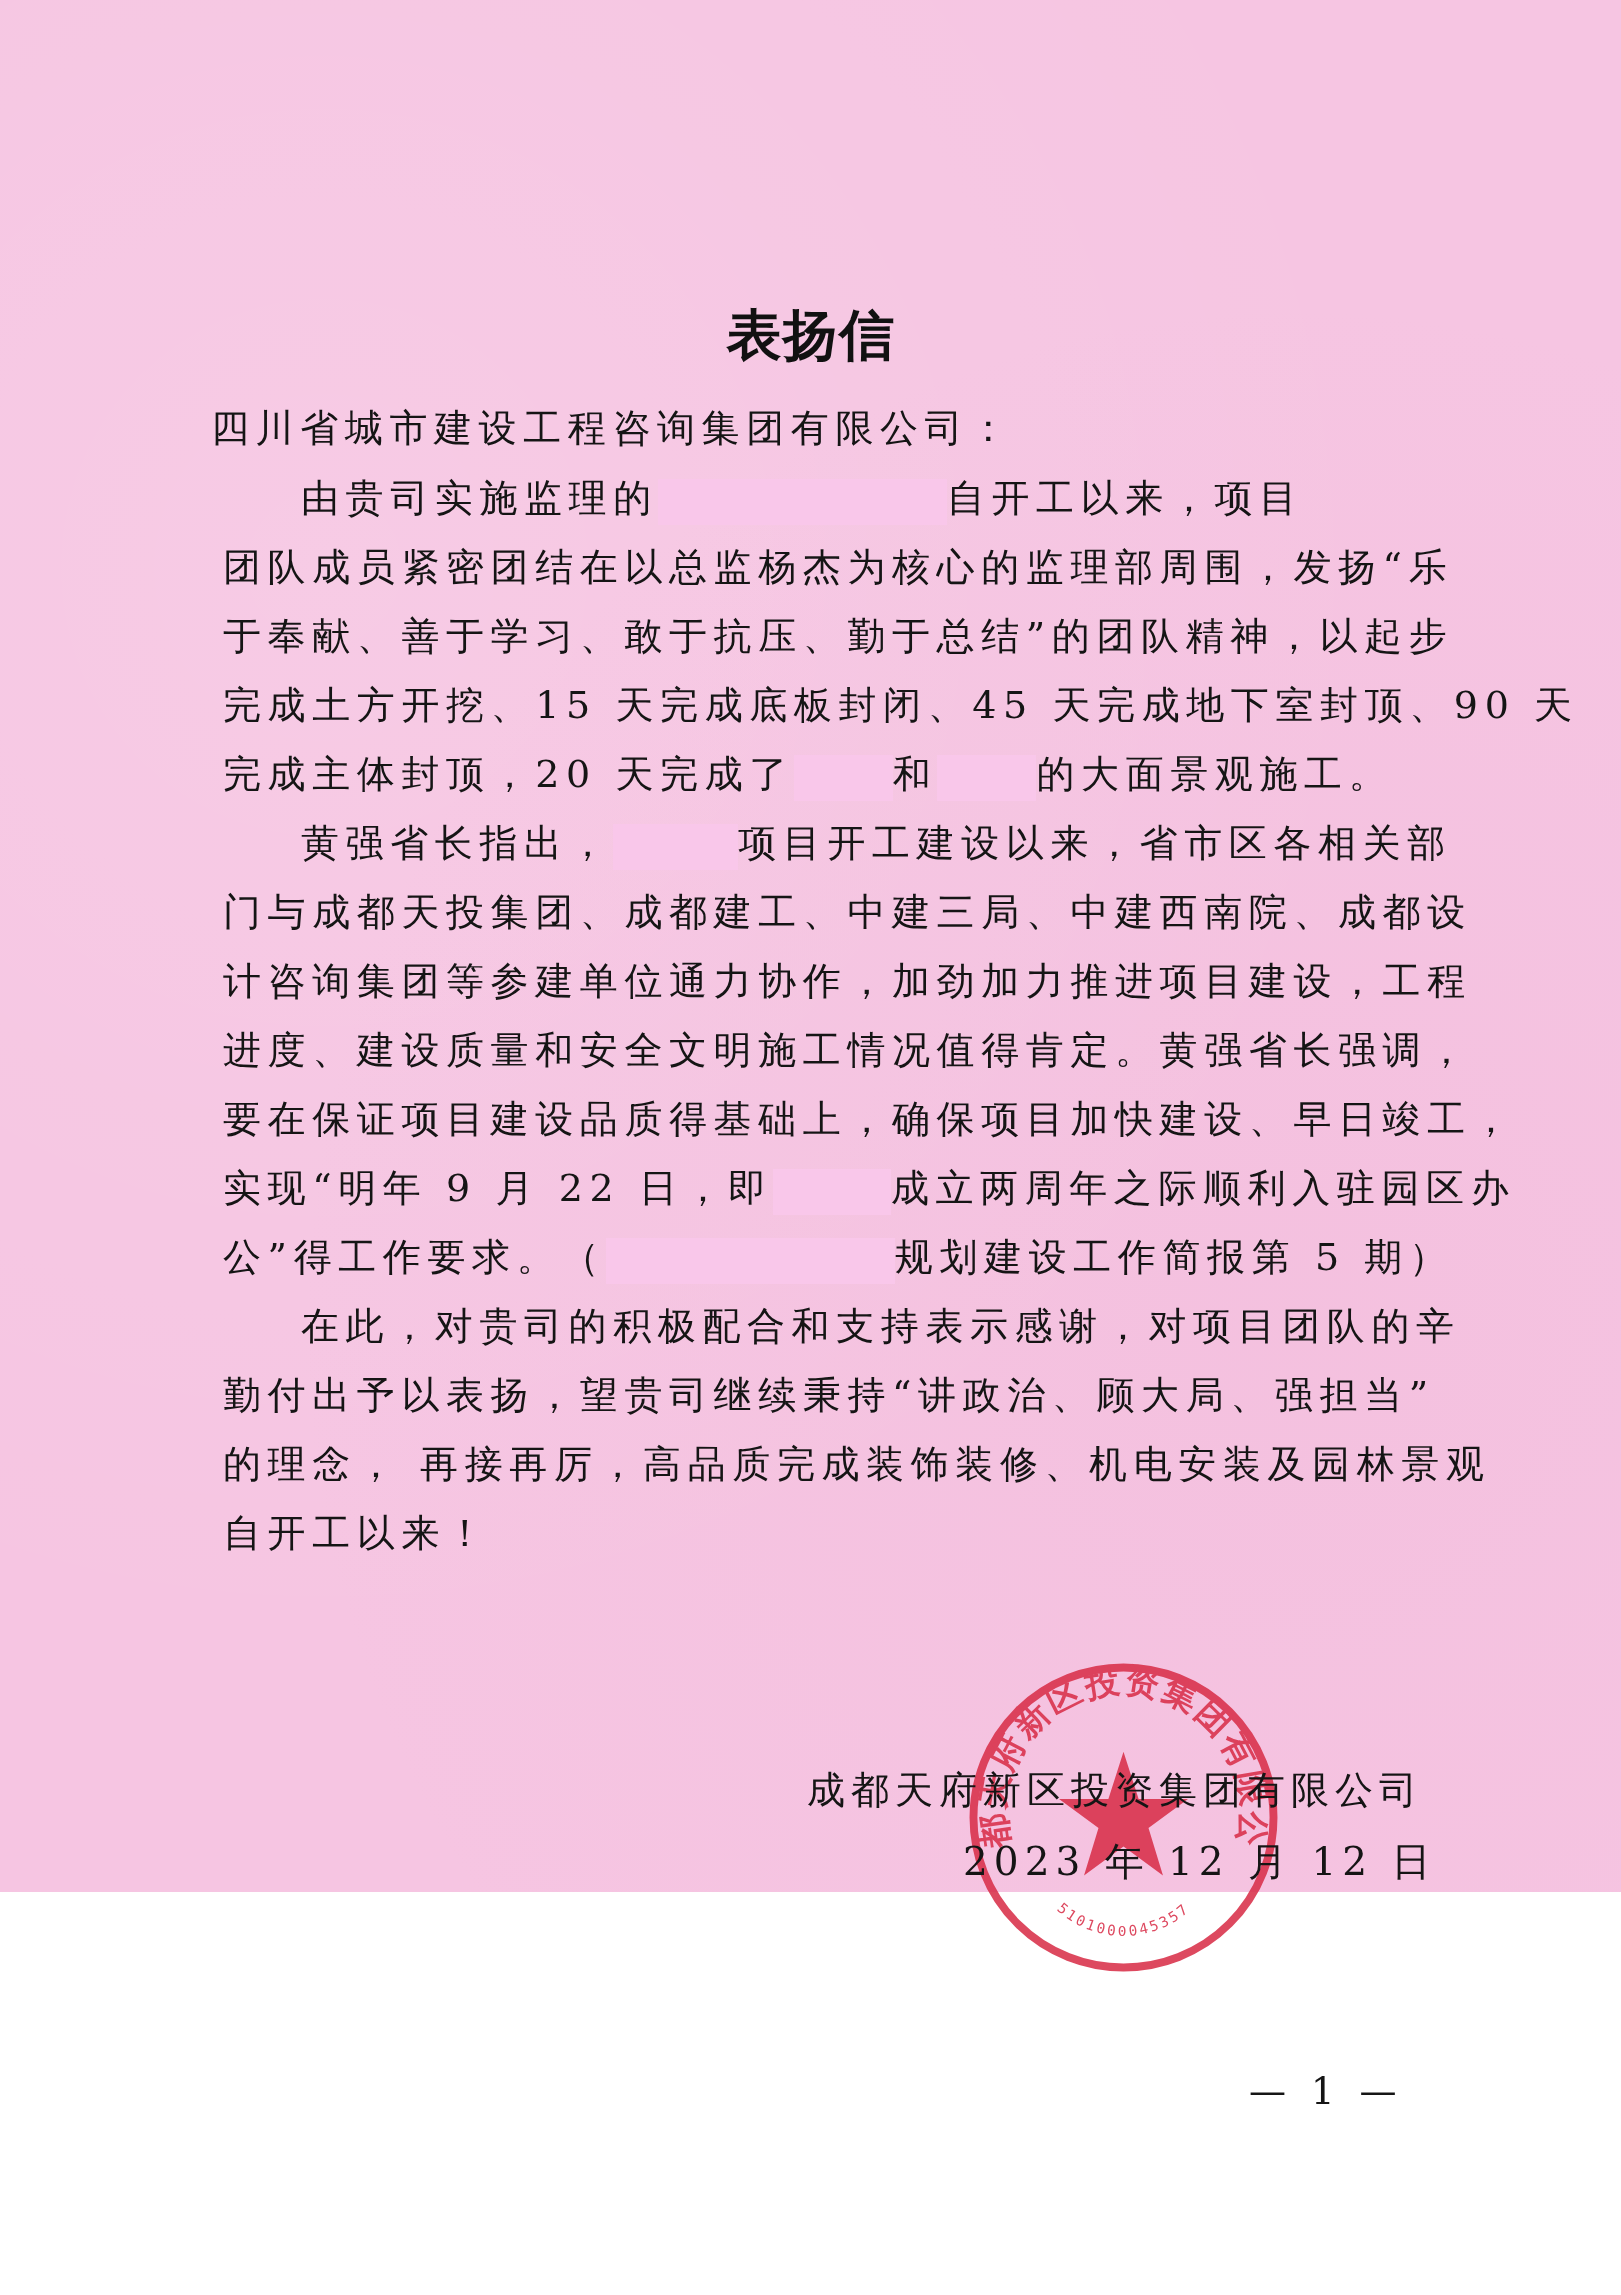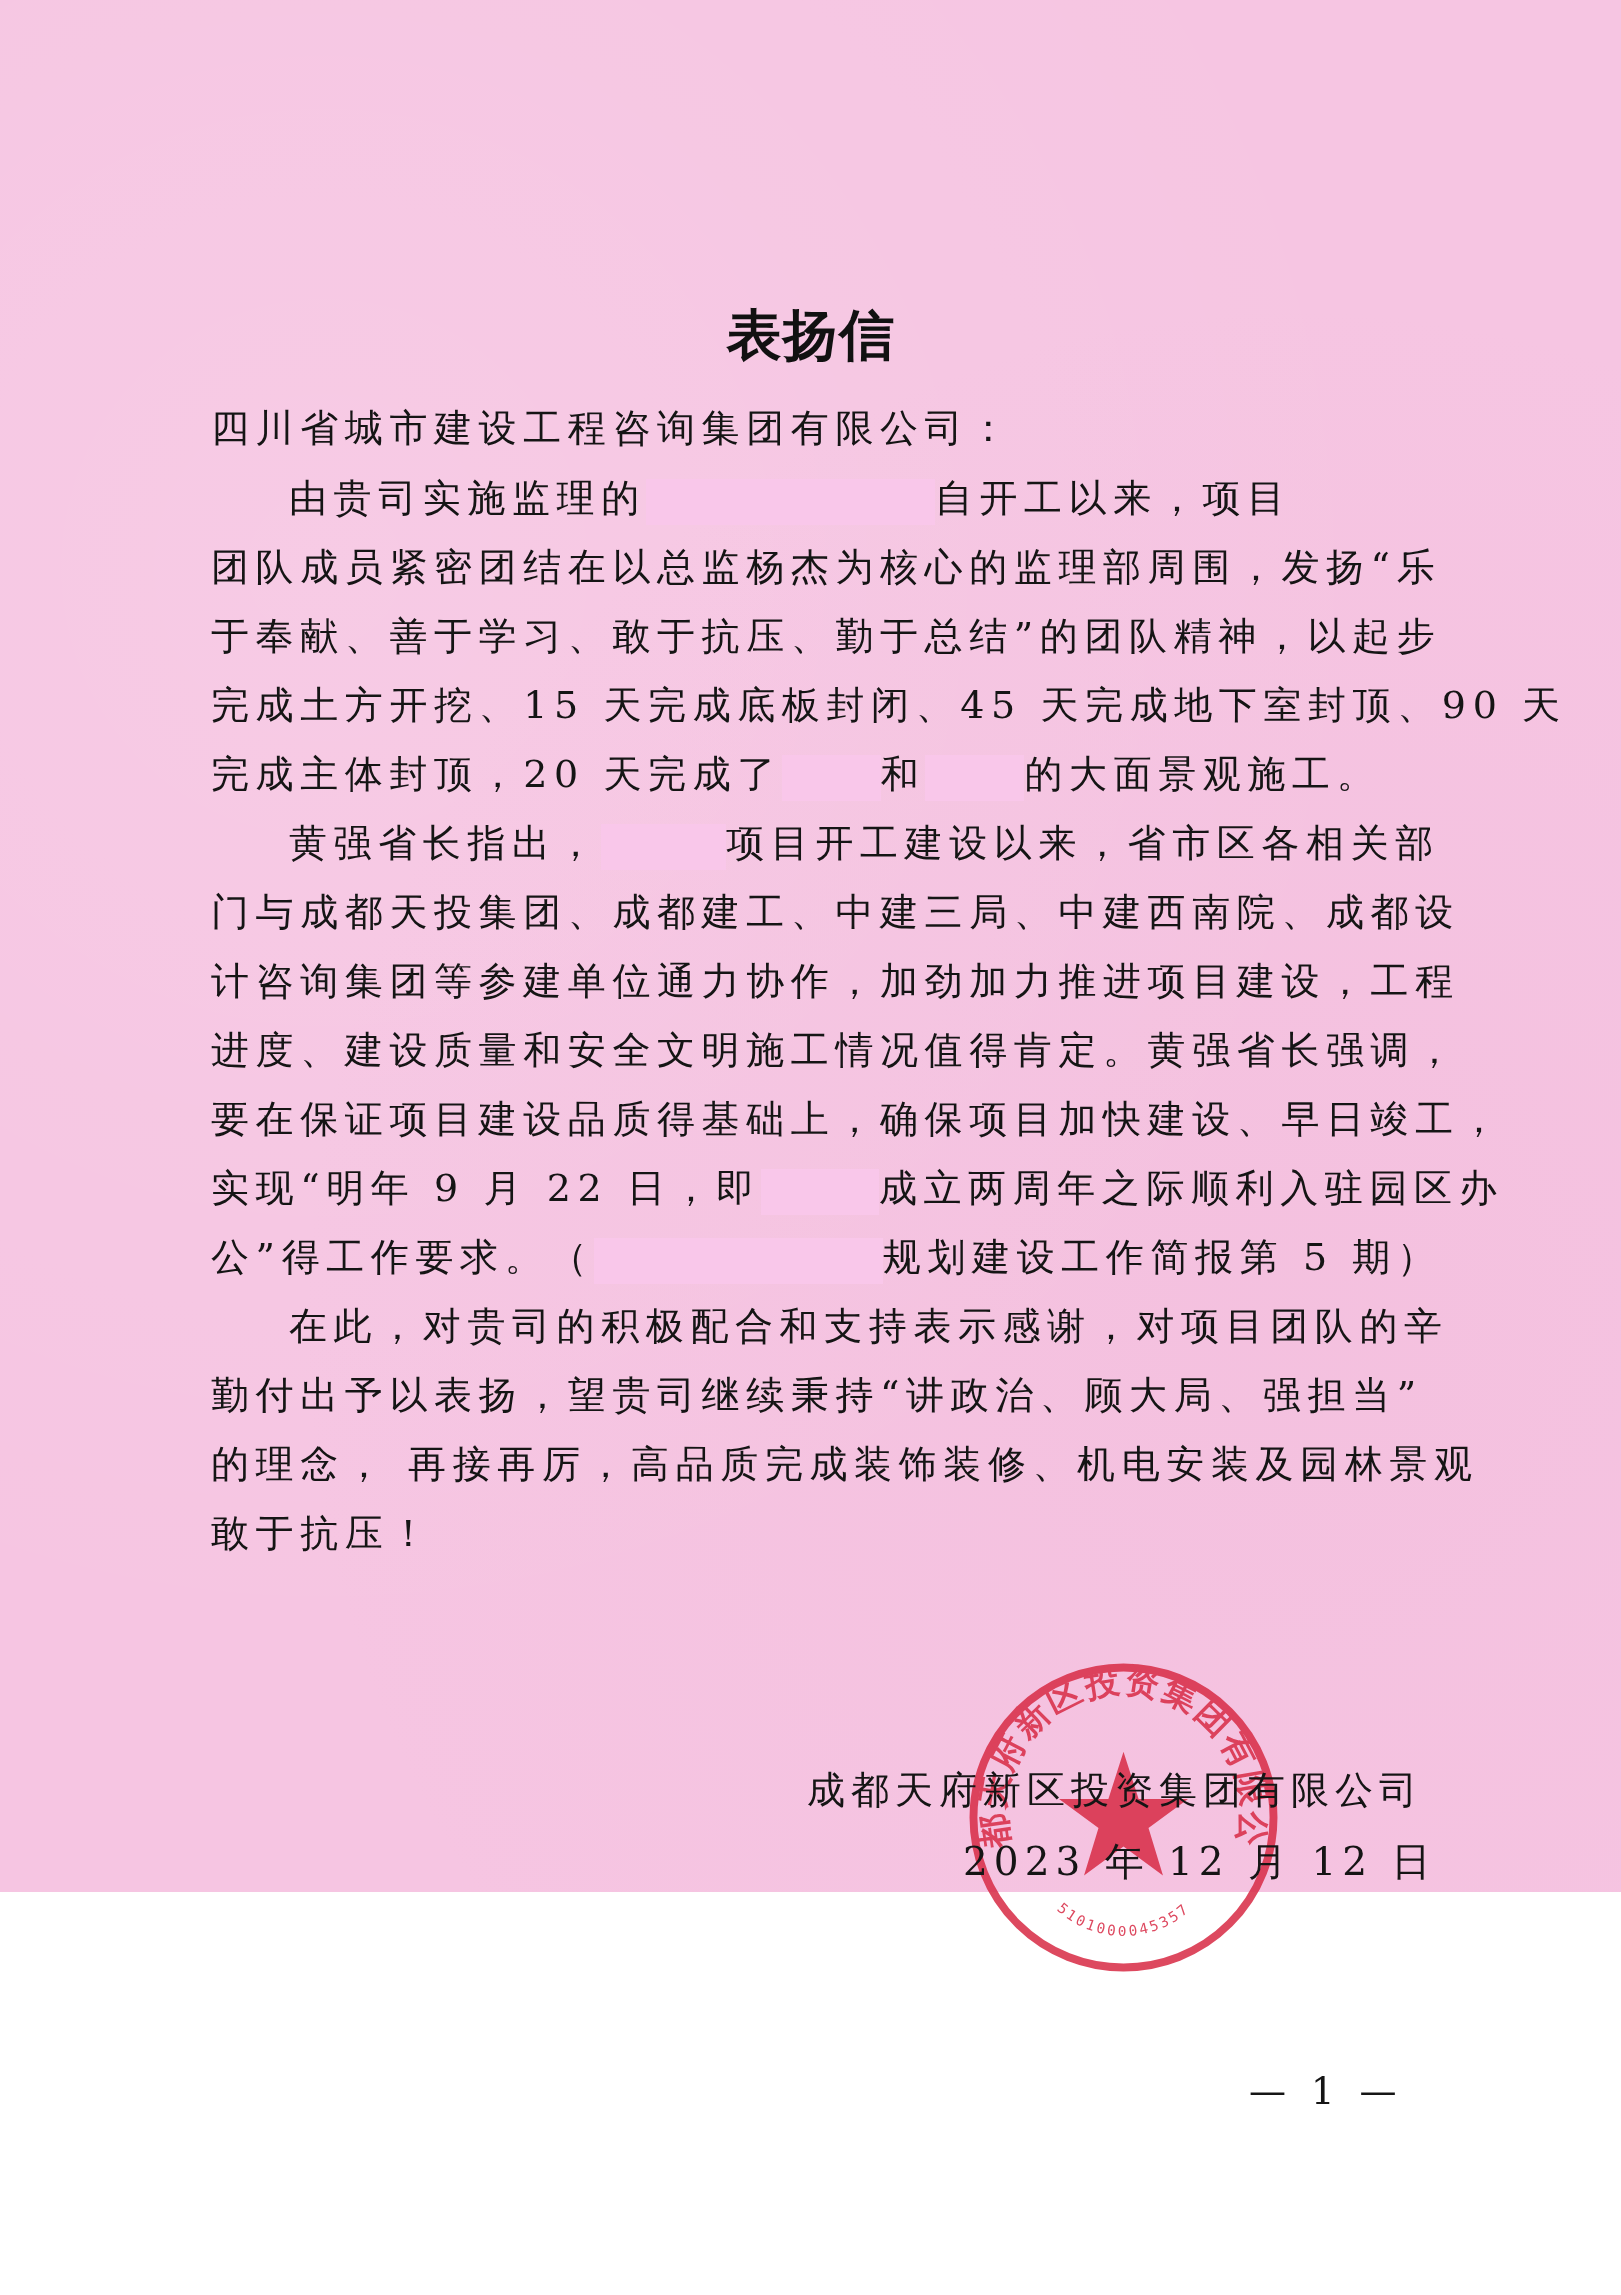--- a/index.html
+++ b/index.html
@@ -51,21 +51,21 @@
       height: 69px;
       position: relative;
     }
     .indent { padding-left: 78px; }
     .blank {
       display: inline-block;
       vertical-align: middle;
       height: 46px;
       background: #f9c7ea;
     }
-    .body-text { top: 464px; }
+    .body-text { top: 464px; margin-left: 12px; }
     .sig {
       position: absolute;
       font-size: 38px;
       letter-spacing: 6px;
       white-space: nowrap;
       z-index: 3;
     }
     .sig-company { left: 807px; top: 1765px; }
     .sig-date { left: 952px; top: 1835px; font-size: 39px; margin-left: 11px; }
     .seal {
@@ -115,21 +115,21 @@
     <span class="line">门与成都天投集团、成都建工、中建三局、中建西南院、成都设</span>
     <span class="line">计咨询集团等参建单位通力协作，加劲加力推进项目建设，工程</span>
     <span class="line">进度、建设质量和安全文明施工情况值得肯定。黄强省长强调，</span>
     <span class="line">要在保证项目建设品质得基础上，确保项目加快建设、早日竣工，</span>
     <span class="line"><span>实现“明年 9 月 22 日，即</span><span class="blank" style="width:118px"></span><span>成立两周年之际顺利入驻园区办</span></span>
     <span class="line"><span>公”得工作要求。（</span><span class="blank" style="width:289px"></span><span>规划建设工作简报第 5 期）</span></span>
 
     <span class="line indent">在此，对贵司的积极配合和支持表示感谢，对项目团队的辛</span>
     <span class="line">勤付出予以表扬，望贵司继续秉持“讲政治、顾大局、强担当”</span>
     <span class="line">的理念， 再接再厉，高品质完成装饰装修、机电安装及园林景观</span>
-    <span class="line">敢于抗压！</span>
+    <span class="line">自开工以来！</span>
   </div>
 
   <svg class="seal" viewBox="0 0 500 500">
     <defs>
       <path id="sealArc" d="M 80 300 A 180 180 0 1 1 420 300"></path>
       <path id="codeArc" d="M 130 370 A 150 150 0 0 0 370 370"></path>
     </defs>
     <circle cx="250" cy="250" r="228" fill="none" stroke="#d9304a" stroke-width="12"></circle>
     <g>
       <polygon fill="#d9304a" points="250,150 273,222 348,222 288,266 310,338 250,294 190,338 212,266 152,222 227,222"></polygon>

